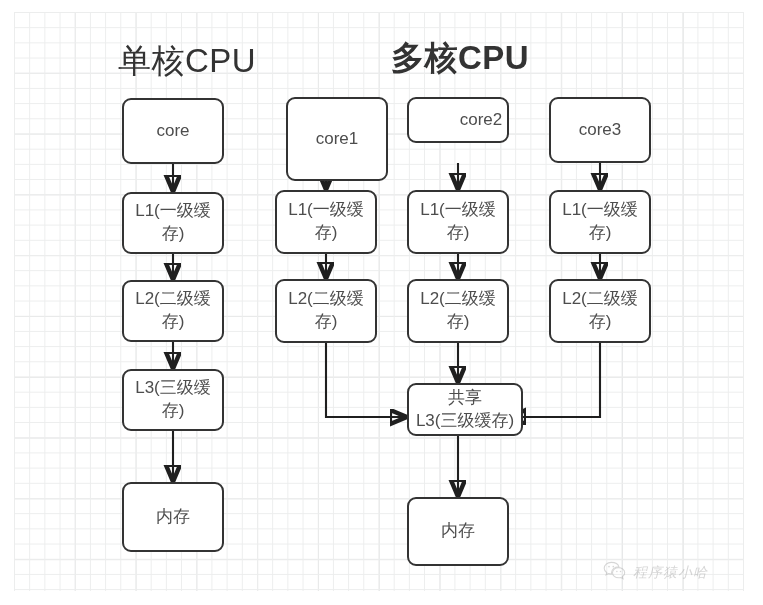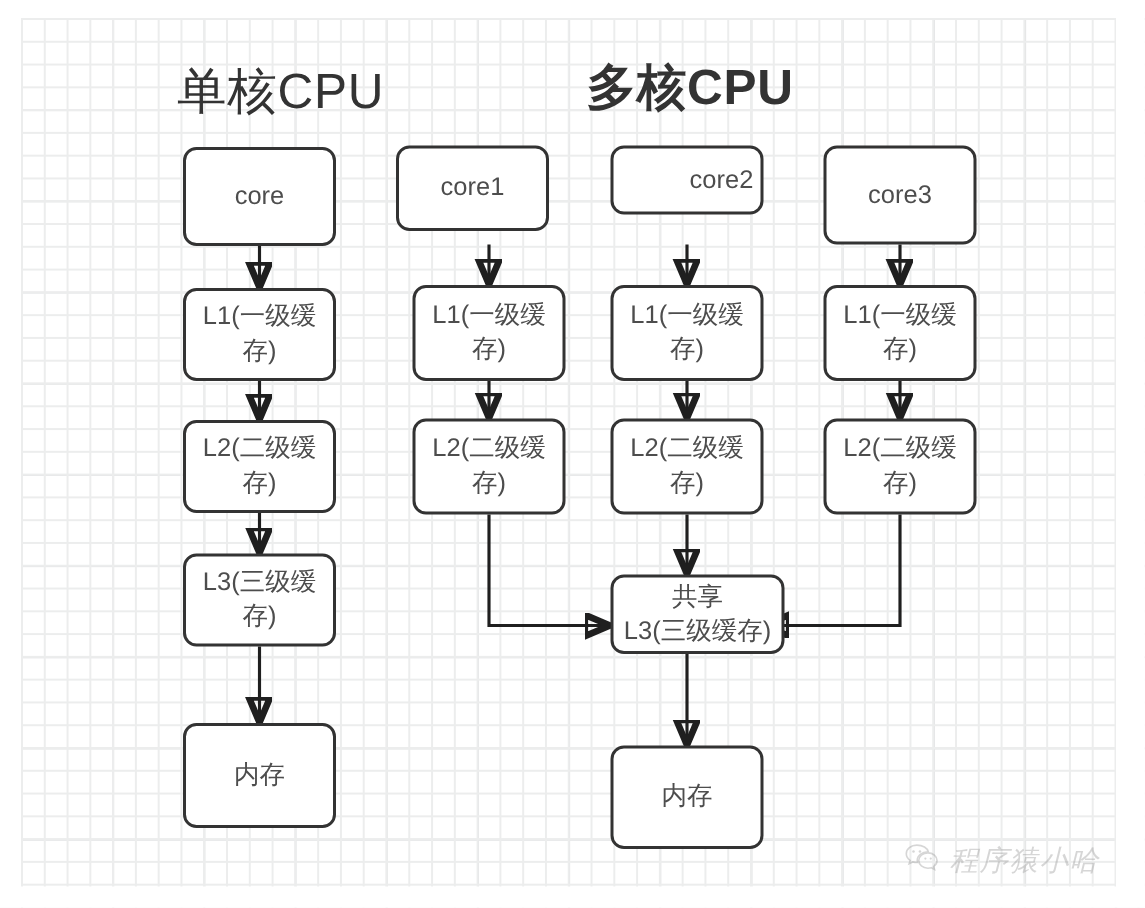--- a/index.html
+++ b/index.html
@@ -93,21 +93,21 @@
     position: absolute;
     left: 603px;
     top: 561px;
     display: flex;
     align-items: center;
     gap: 7px;
     opacity: 0.34;
     pointer-events: none;
   }
   #watermark .wm-text {
-    font-size: 19px;
+    font-size: 14px;
     color: #8a8a8a;
     font-style: italic;
     letter-spacing: 1px;
     white-space: nowrap;
   }
   #watermark .wm-icon { display: block; }
 </style>
 </head>
 <body>
 
@@ -147,21 +147,21 @@
 
   <div class="title" style="left:118px; top:44px;">单核CPU</div>
   <div class="title" style="left:391px; top:41px;font-weight:bold;">多核CPU</div>
 
   <div class="node" style="left:122px; top:98px; width:102px; height:66px;">core</div>
   <div class="node" style="left:122px; top:192px; width:102px; height:62px;">L1(一级缓存)</div>
   <div class="node" style="left:122px; top:280px; width:102px; height:62px;">L2(二级缓存)</div>
   <div class="node" style="left:122px; top:369px; width:102px; height:62px;">L3(三级缓存)</div>
   <div class="node" style="left:122px; top:482px; width:102px; height:70px;">内存</div>
 
-  <div class="node" style="left:264px; top:97px; width:102px; height:57px;">core1</div>
+  <div class="node" style="left:286px; top:97px; width:102px; height:84px;">core1</div>
   <div class="node" style="left:275px; top:190px; width:102px; height:64px;">L1(一级缓存)</div>
   <div class="node" style="left:275px; top:279px; width:102px; height:64px;">L2(二级缓存)</div>
 
   <div class="node" style="left:407px; top:97px; width:102px; height:46px;padding-left:46px;">core2</div>
   <div class="node" style="left:407px; top:190px; width:102px; height:64px;">L1(一级缓存)</div>
   <div class="node" style="left:407px; top:279px; width:102px; height:64px;">L2(二级缓存)</div>
 
   <div class="node" style="left:549px; top:97px; width:102px; height:66px;">core3</div>
   <div class="node" style="left:549px; top:190px; width:102px; height:64px;">L1(一级缓存)</div>
   <div class="node" style="left:549px; top:279px; width:102px; height:64px;">L2(二级缓存)</div>

